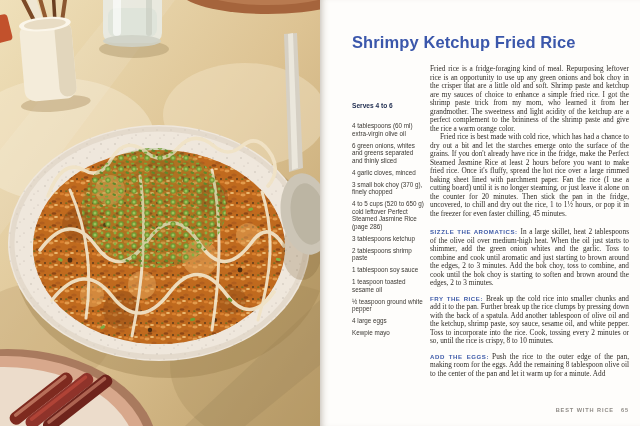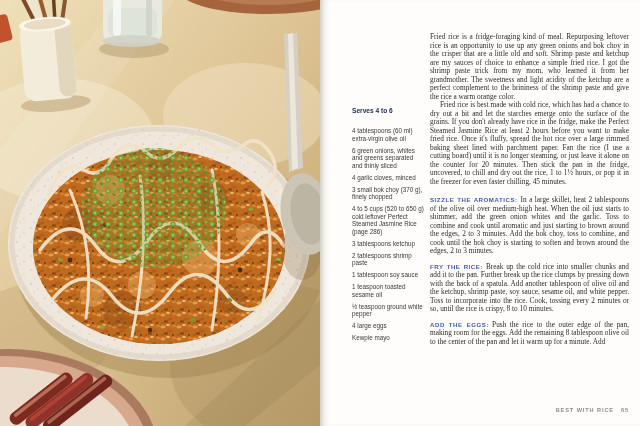--- a/index.html
+++ b/index.html
@@ -13,21 +13,21 @@
   
   .page{
     position:relative;width:320px;height:426px;background:#fefdfb;
     box-shadow:inset 7px 0 9px -7px rgba(70,52,25,.45);
   }
   .page-inner{position:absolute;left:32px;right:11px;top:33px;}
   .title{
     font-size:16.5px;font-weight:bold;color:#3b57ab;letter-spacing:.1px;
     line-height:1.1;margin:0 0 14px 0;font-family:"Liberation Sans",sans-serif;
   }
-  .columns{display:flex;align-items:flex-end;}
+  .columns{display:flex;align-items:center;}
   .ing-col{width:73px;flex:0 0 73px;margin-right:5px;}
   .serves{font-size:6.6px;font-weight:bold;color:#1d2b4e;margin:0 0 13px 0;}
   .ingredient{font-size:6.3px;line-height:7.5px;color:#3b3833;margin:0 0 4.5px 0;}
   .body-col{flex:1;min-width:0;}
   .intro p{
     margin:0;font-family:"Liberation Serif",serif;font-size:7.3px;
     line-height:8.5px;color:#2f2b26;text-align:justify;
   }
   .intro p + p{text-indent:10px;}
   .step{
@@ -186,20 +186,21 @@
         <rect x="16" y="387" width="66" height="3.5" rx="1.7" fill="#c77f68" opacity=".8"></rect>
         <rect x="26" y="400" width="72" height="3.5" rx="1.7" fill="#b8473a" opacity=".8"></rect>
         <rect x="38" y="413" width="74" height="3.5" rx="1.7" fill="#c77f68" opacity=".7"></rect>
       </g>
     </g>
   </svg>
 </div>
 
 <div class="page">
   <div class="page-inner">
+    <h1 class="title">Shrimpy Ketchup Fried Rice</h1>
 
     <div class="columns">
       <div class="ing-col">
         <div class="serves">Serves 4 to 6</div>
         <div class="ingredient">4 tablespoons (60 ml) extra-virgin olive oil</div>
         <div class="ingredient">6 green onions, whites and greens separated and thinly sliced</div>
         <div class="ingredient">4 garlic cloves, minced</div>
         <div class="ingredient">3 small bok choy (370 g), finely chopped</div>
         <div class="ingredient">4 to 5 cups (520 to 650 g) cold leftover Perfect Steamed Jasmine Rice (page 286)</div>
         <div class="ingredient">3 tablespoons ketchup</div>

